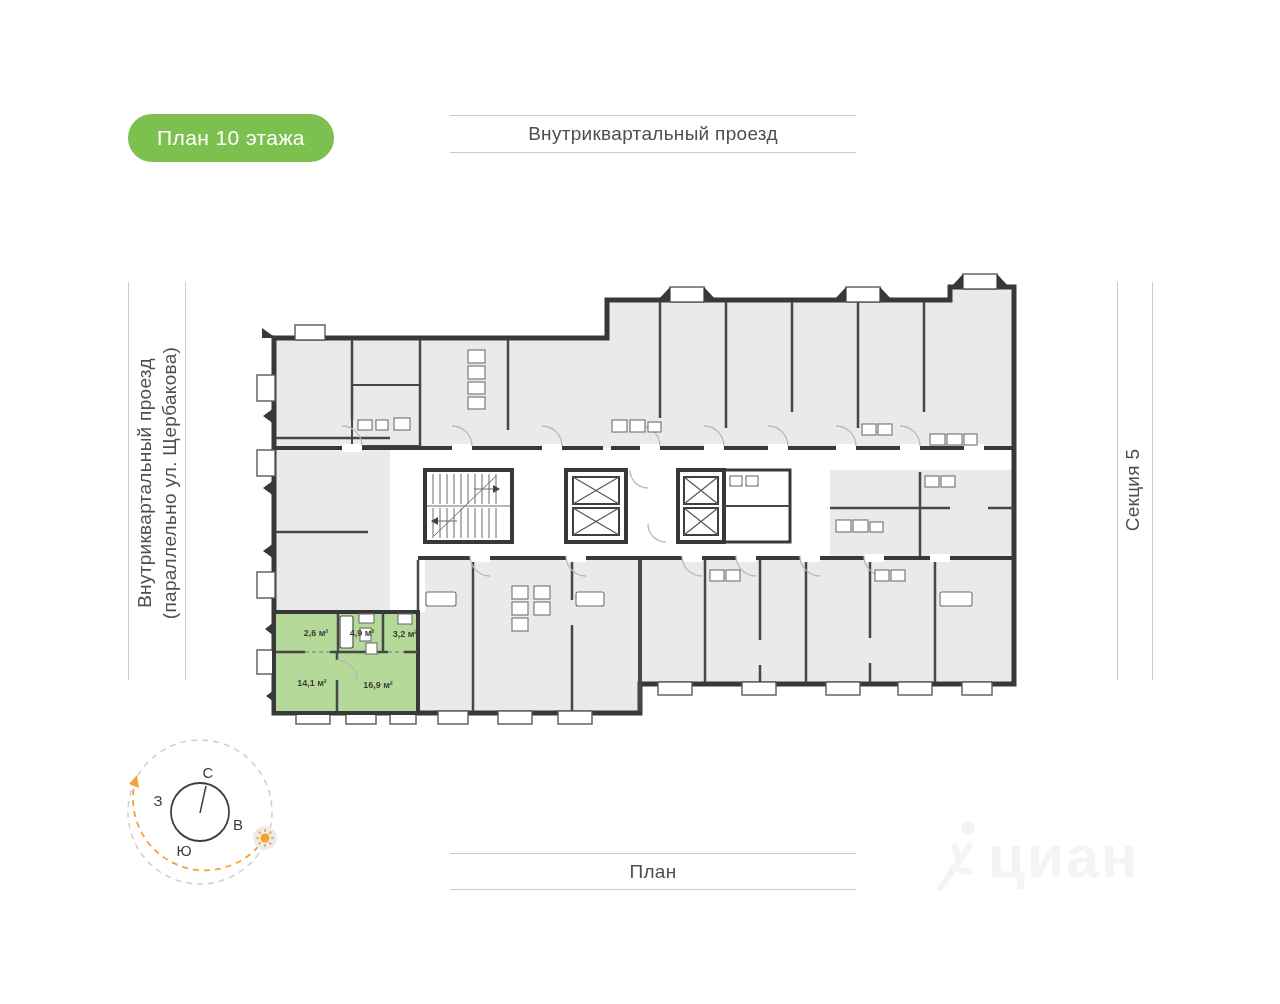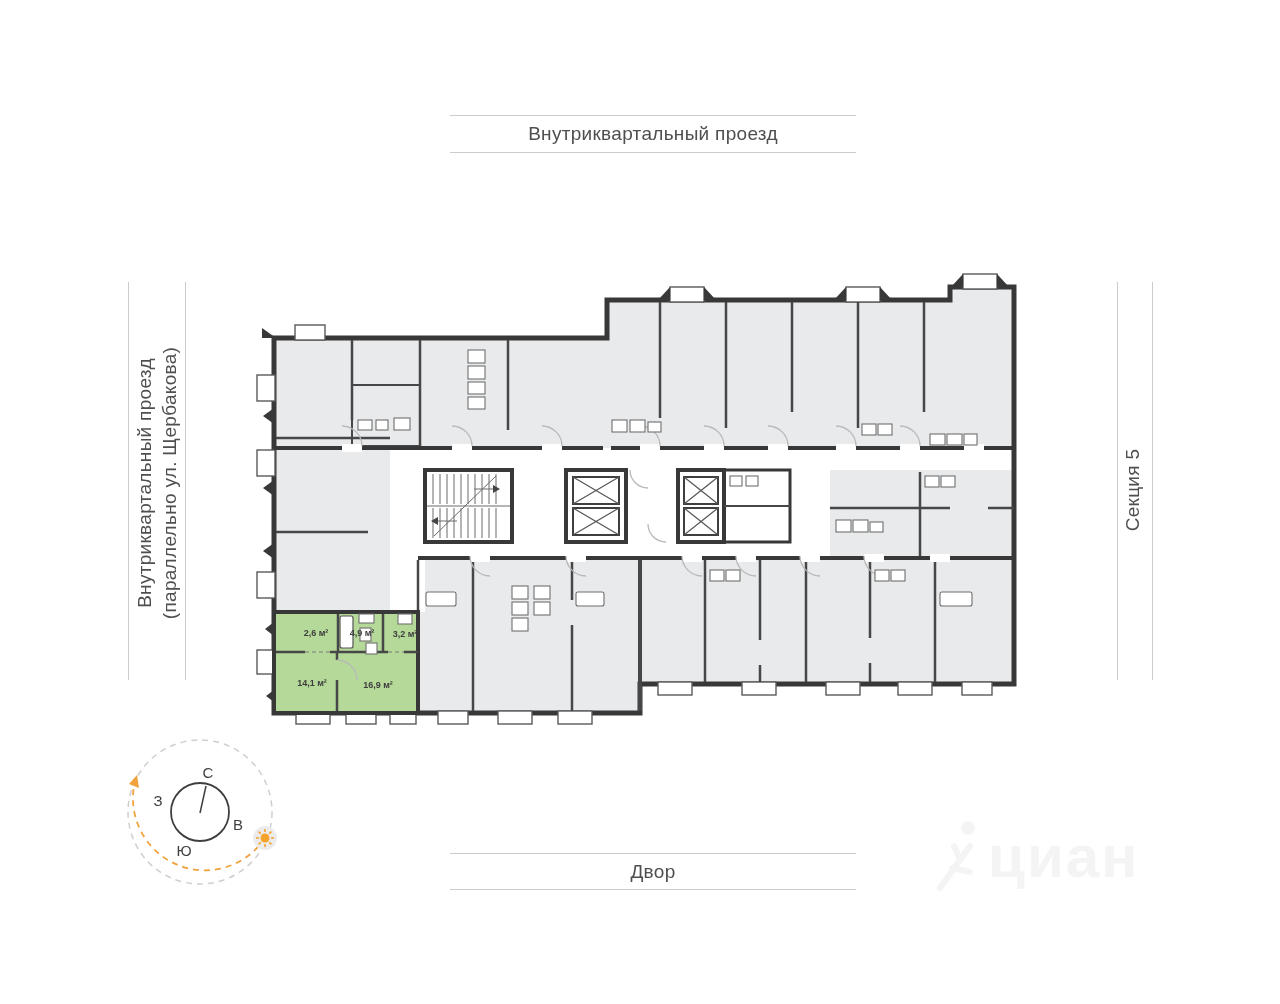--- a/index.html
+++ b/index.html
@@ -33,26 +33,29 @@
   .wall{stroke:var(--wall,#383838);fill:none;}
   .fix{fill:#fff;stroke:#6f6f6f;stroke-width:1.1;}
   .arc{fill:none;stroke:#b8b8b8;stroke-width:1.3;}
   .win{fill:#fff;stroke:#5a5a5a;stroke-width:1.4;}
 </style>
 </head>
 <body>
 
 <div id="stage">
 
+  <div class="badge">
+    <span>План 10 этажа</span>
+  </div>
 
   <div class="hroad top">
     <span>Внутриквартальный проезд</span>
   </div>
   <div class="hroad bottom">
-    <span>Двор</span>
+    <span>План</span>
   </div>
 
   <div class="vline" style="left:128px"></div>
   <div class="vline" style="left:185px"></div>
   <div class="vlabel left">
     <div>Внутриквартальный проезд</div>
     <div>(параллельно ул. Щербакова)</div>
   </div>
 
   <div class="vline" style="left:1117px"></div>

